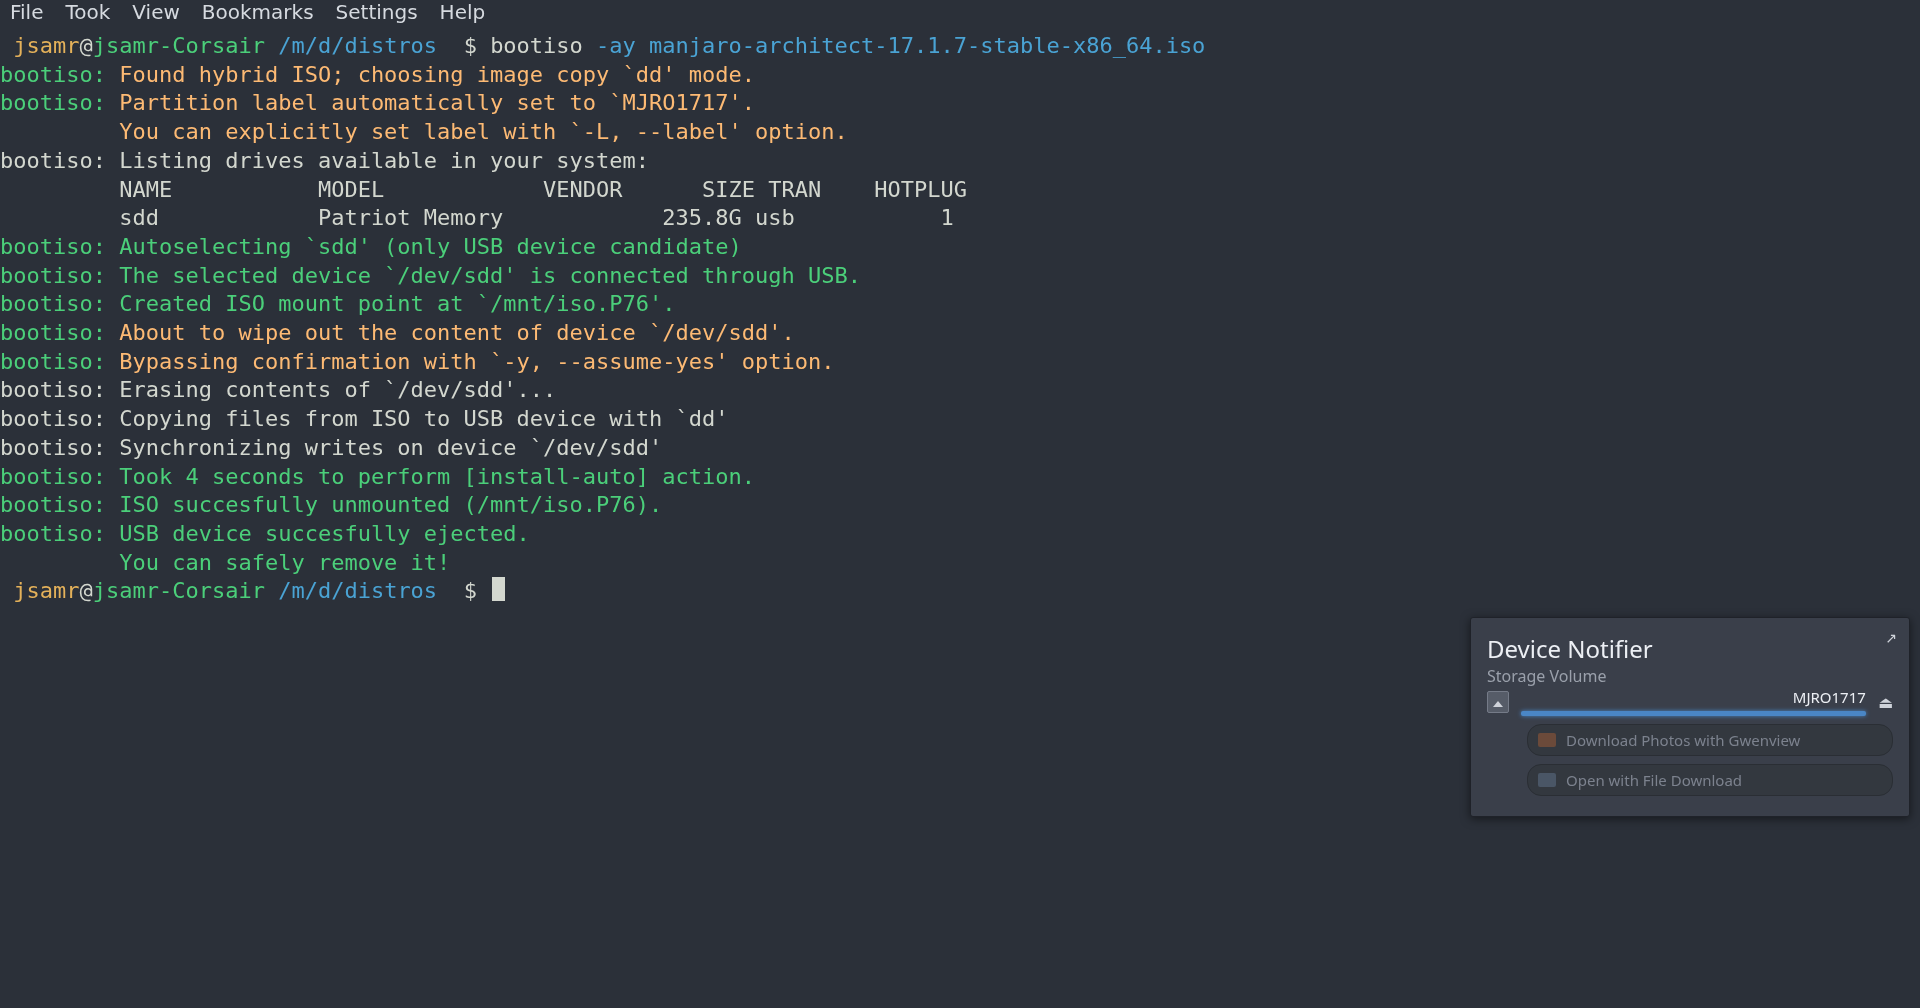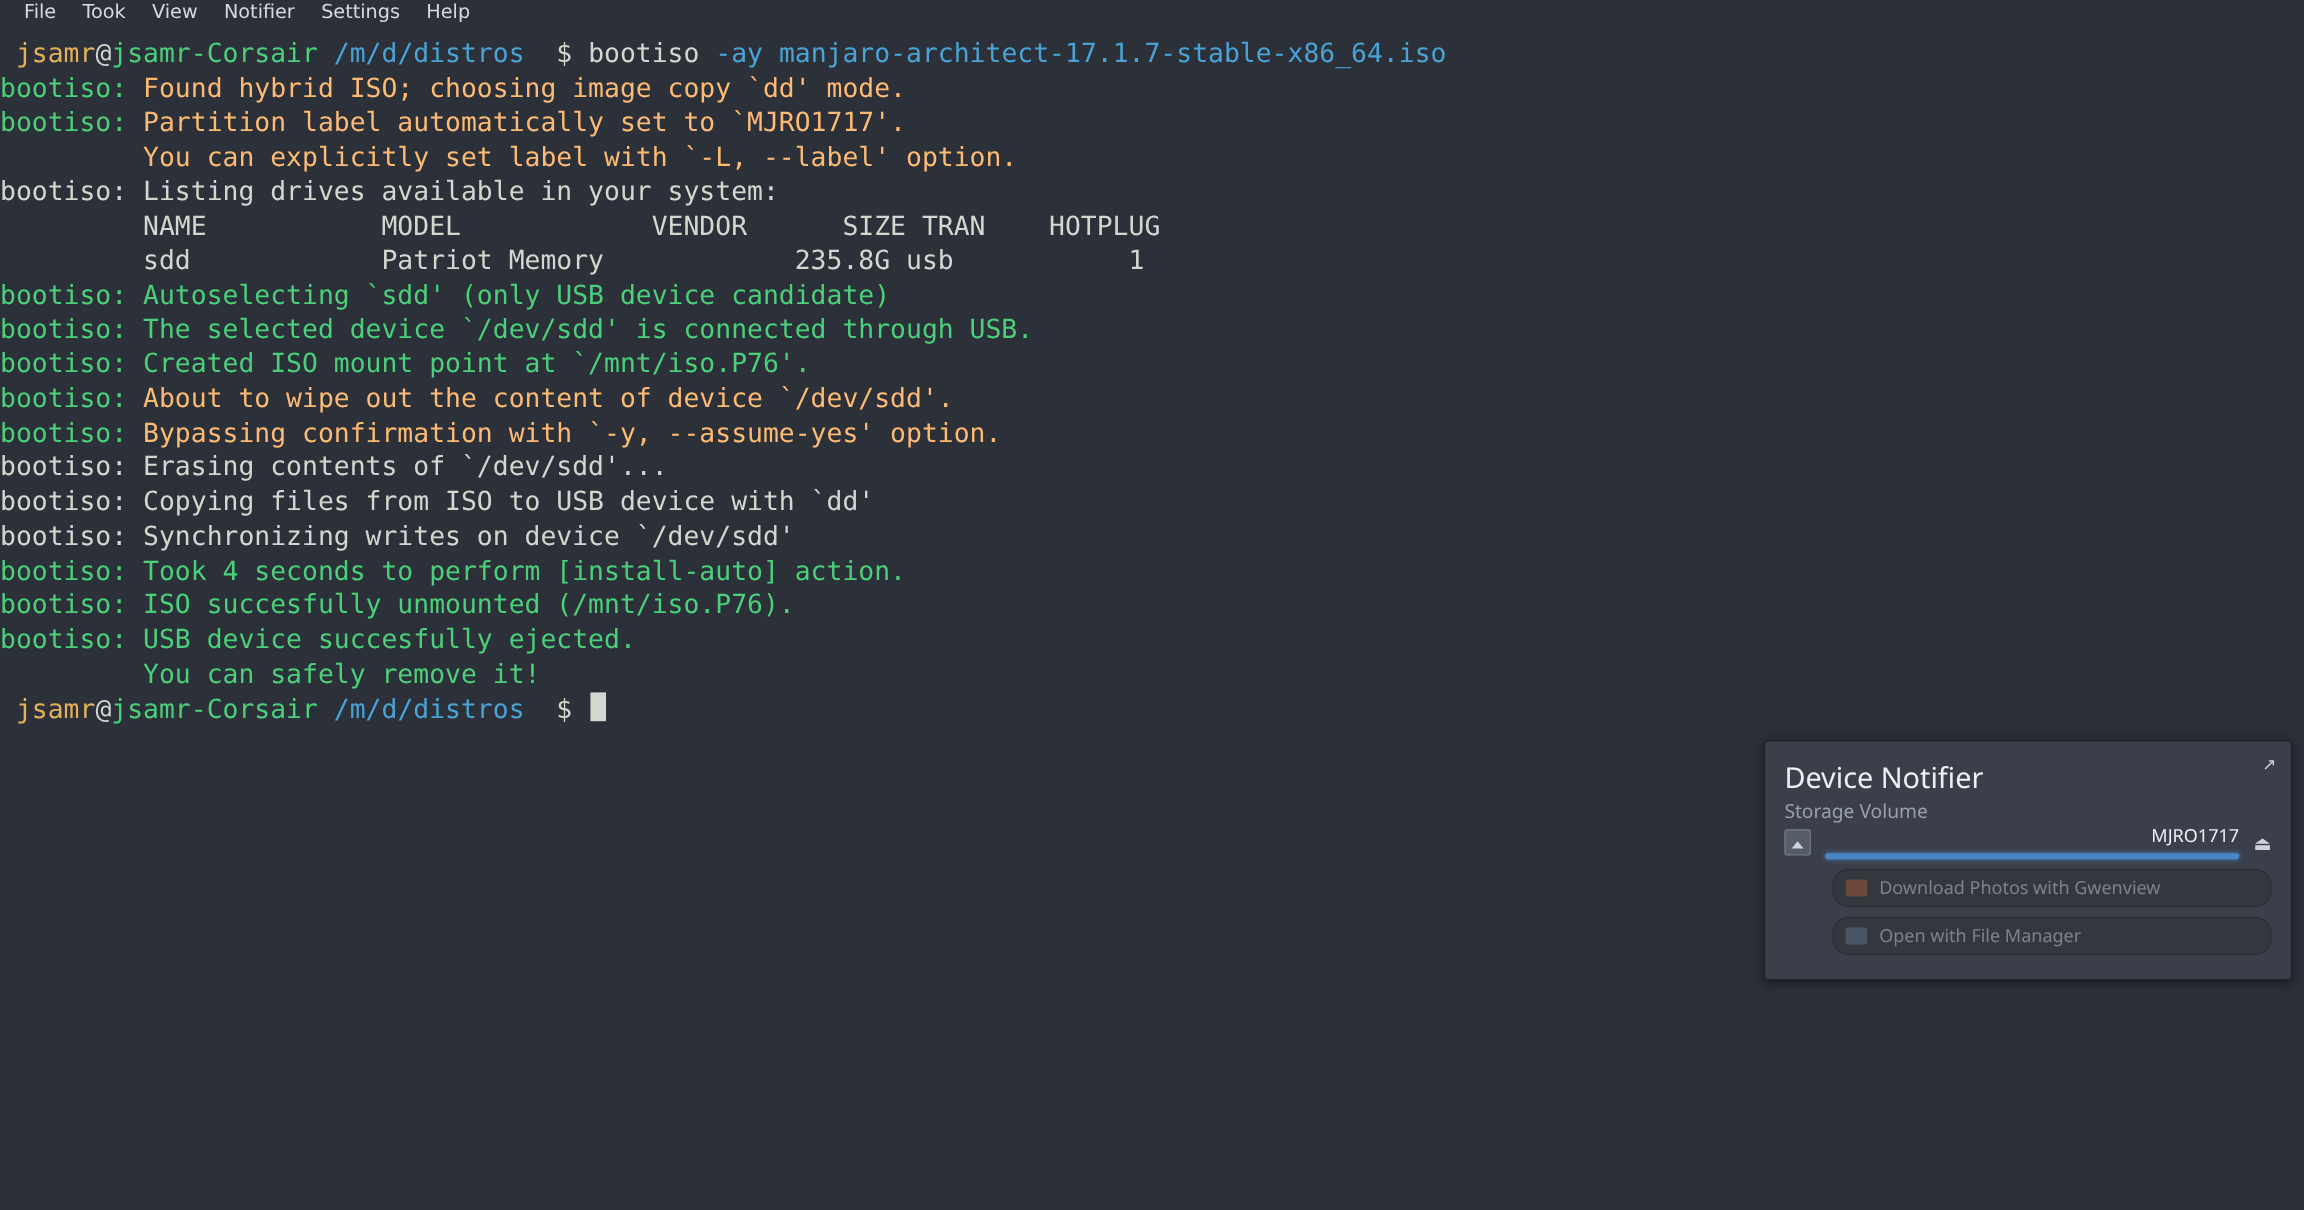--- a/index.html
+++ b/index.html
@@ -9,23 +9,23 @@
   font-family: "DejaVu Sans Mono", "Liberation Mono", monospace;
   font-size: 22px;
   color: #d3d7cf;
   overflow: hidden;
   position: relative;
 }
 .menubar {
   display: flex;
   gap: 22px;
   font-family: "DejaVu Sans", "Liberation Sans", sans-serif;
-  font-size: 16px;
+  font-size: 20px;
   color: #d6dae0;
-  padding: 0 20px;
+  padding: 0 10px;
   height: 18px;
   align-items: flex-start;
   background: #2b3039;
 }
 .menubar span { cursor: default; }
 .terminal {
   padding: 2px 0 0 0;
   line-height: 28.7px;
   white-space: pre;
   margin-top: 12px;
@@ -121,21 +121,21 @@
 }
 .action-item.folder .ai-icon{ background:#4a5666; }
 </style>
 </head>
 <body>
 
 <div class="menubar">
   <span>File</span>
   <span>Took</span>
   <span>View</span>
-  <span>Notifier</span>
+  <span>Bookmarks</span>
   <span>Settings</span>
   <span>Help</span>
 </div>
 
 <div class="terminal" id="term"><div><span> <span class="c-user">jsamr</span><span class="c-at">@</span><span class="c-host">jsamr-Corsair</span> <span class="c-path">/m/d/distros</span>  <span class="c-dollar">$</span> </span><span><span class="c-cmd">bootiso</span> <span class="c-arg">-ay manjaro-architect-17.1.7-stable-x86_64.iso</span></span></div><div><span class="c-tag-g">bootiso:</span> <span class="c-msg-y">Found hybrid ISO; choosing image copy `dd' mode.</span></div><div><span class="c-tag-g">bootiso:</span> <span class="c-msg-y">Partition label automatically set to `MJRO1717'.</span></div><div>         <span class="c-msg-y">You can explicitly set label with `-L, --label' option.</span></div><div><span class="c-tag-w">bootiso:</span> <span class="c-msg-w">Listing drives available in your system:</span></div><div>         <span class="c-msg-w">NAME           MODEL            VENDOR      SIZE TRAN    HOTPLUG</span></div><div>         <span class="c-msg-w">sdd            Patriot Memory            235.8G usb           1</span></div><div><span class="c-tag-g">bootiso:</span> <span class="c-msg-g">Autoselecting `sdd' (only USB device candidate)</span></div><div><span class="c-tag-g">bootiso:</span> <span class="c-msg-g">The selected device `/dev/sdd' is connected through USB.</span></div><div><span class="c-tag-g">bootiso:</span> <span class="c-msg-g">Created ISO mount point at `/mnt/iso.P76'.</span></div><div><span class="c-tag-g">bootiso:</span> <span class="c-msg-y">About to wipe out the content of device `/dev/sdd'.</span></div><div><span class="c-tag-g">bootiso:</span> <span class="c-msg-y">Bypassing confirmation with `-y, --assume-yes' option.</span></div><div><span class="c-tag-w">bootiso:</span> <span class="c-msg-w">Erasing contents of `/dev/sdd'...</span></div><div><span class="c-tag-w">bootiso:</span> <span class="c-msg-w">Copying files from ISO to USB device with `dd'</span></div><div><span class="c-tag-w">bootiso:</span> <span class="c-msg-w">Synchronizing writes on device `/dev/sdd'</span></div><div><span class="c-tag-g">bootiso:</span> <span class="c-msg-g">Took 4 seconds to perform [install-auto] action.</span></div><div><span class="c-tag-g">bootiso:</span> <span class="c-msg-g">ISO succesfully unmounted (/mnt/iso.P76).</span></div><div><span class="c-tag-g">bootiso:</span> <span class="c-msg-g">USB device succesfully ejected.</span></div><div>         <span class="c-msg-g">You can safely remove it!</span></div><div><span> <span class="c-user">jsamr</span><span class="c-at">@</span><span class="c-host">jsamr-Corsair</span> <span class="c-path">/m/d/distros</span>  <span class="c-dollar">$</span> </span><span class="cursor"></span></div></div>
 
 <div class="notifier">
   <div class="pin">↗</div>
   <div class="title">Device Notifier</div>
   <div class="subtitle">Storage Volume</div>
@@ -146,15 +146,15 @@
       <div class="progress"></div>
     </div>
     <div class="eject-icon">⏏</div>
   </div>
   <div class="action-item">
     <div class="ai-icon"></div>
     <span>Download Photos with Gwenview</span>
   </div>
   <div class="action-item folder">
     <div class="ai-icon"></div>
-    <span>Open with File Manager</span>
+    <span>Open with File Download</span>
   </div>
 </div>
 
 </body></html>

